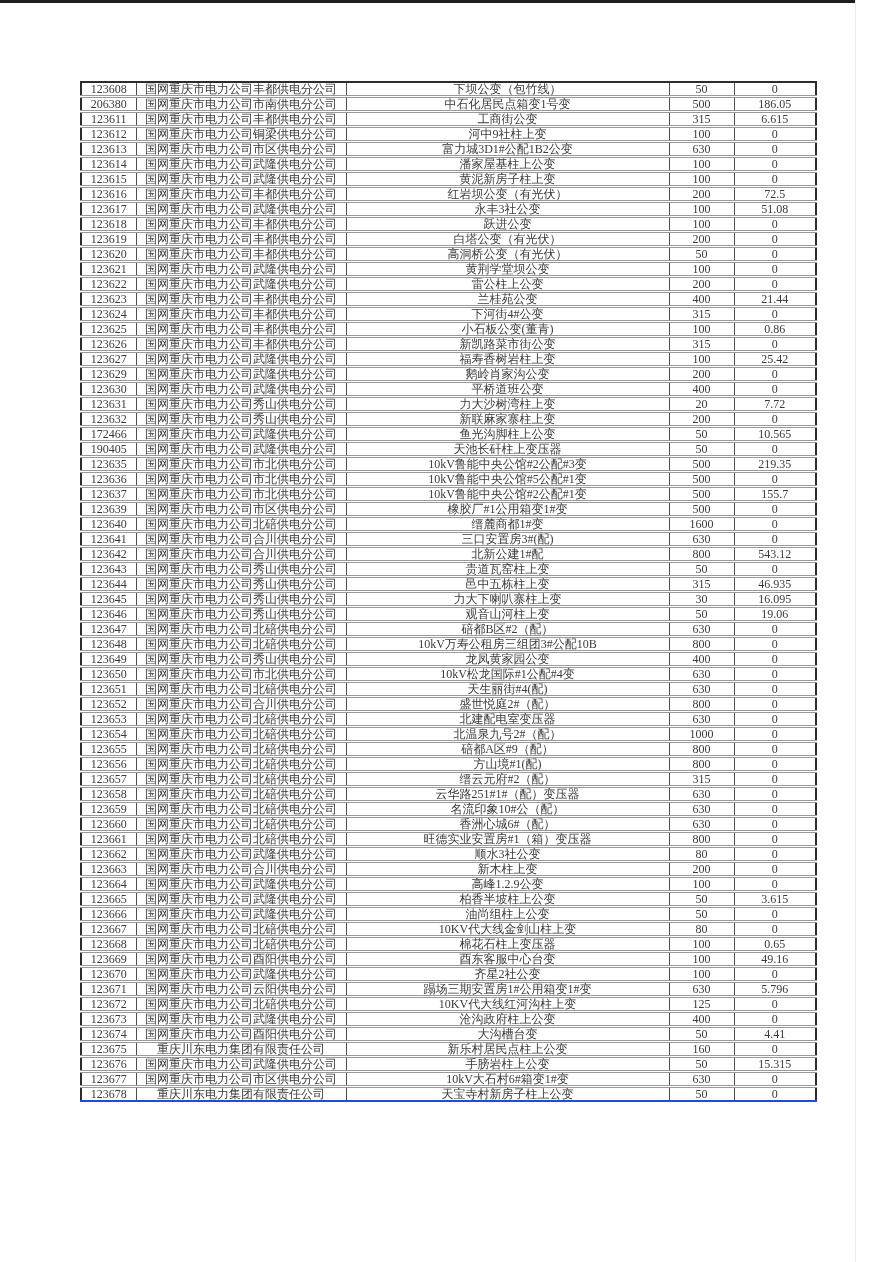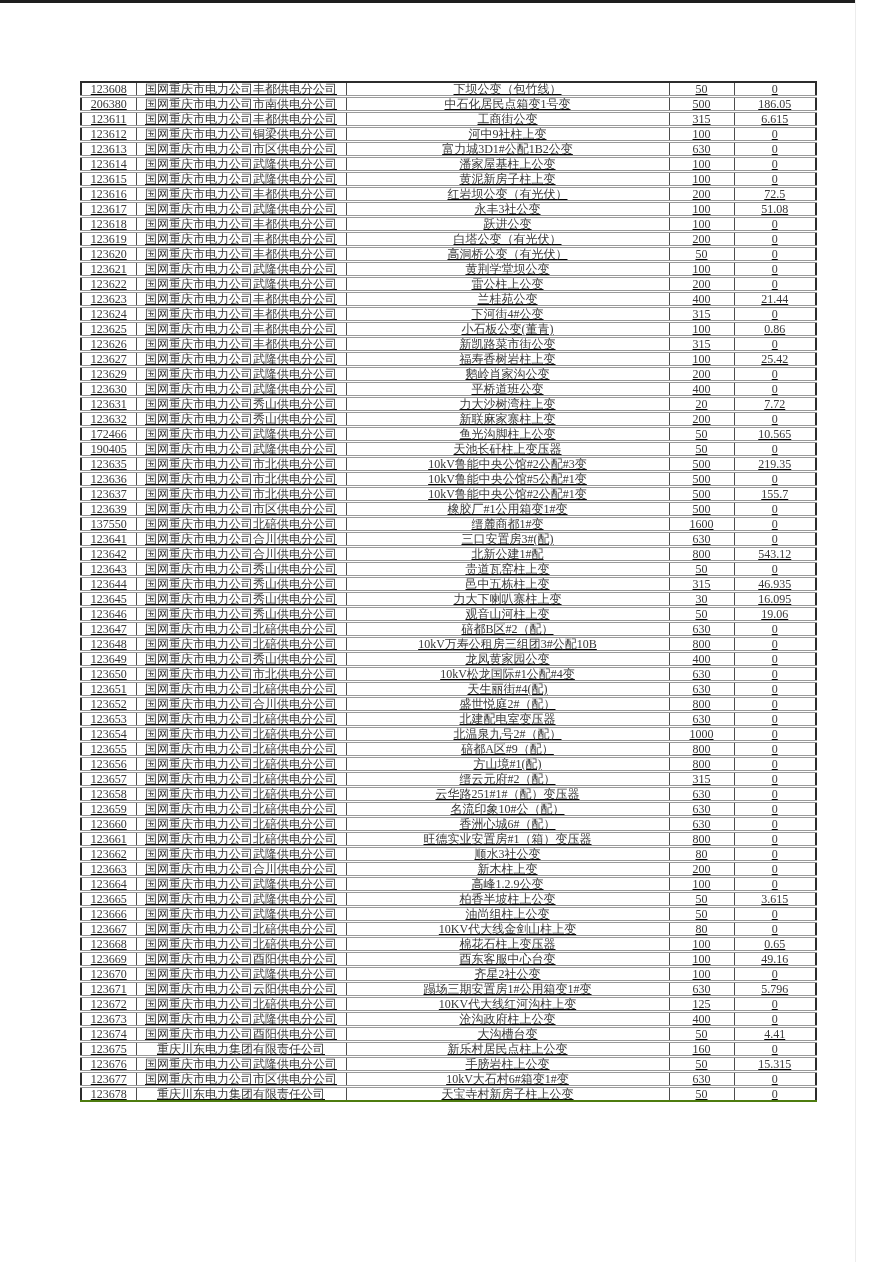--- a/index.html
+++ b/index.html
@@ -31,38 +31,37 @@
     background: #ececec;
   }
   table.records {
     position: absolute;
     left: 80px;
     top: 81px;
     width: 735px;
     height: 938px;
     border-collapse: collapse;
     table-layout: fixed;
-    text-decoration: underline;
   }
   table.records td {
     border-top: 3px double #9a9a9a;
     border-bottom: 3px double #9a9a9a;
     border-left: 1px solid #4d4d4d;
     border-right: 1px solid #4d4d4d;
     font-size: 12px;
     line-height: 12px;
     color: #3a3a3a;
     text-align: center;
     vertical-align: middle;
     padding: 0;
     white-space: nowrap;
     overflow: hidden;
   }
   table.records tr:first-child td { border-top: 2px solid #2c2c2c; }
-  table.records tr:last-child td  { border-bottom: 2px solid #4d7c0f; text-align: center; }
+  table.records tr:last-child td  { border-bottom: 2px solid #1d4ed8; text-align: center; }
   table.records td:first-child    { border-left: 2px solid #2c2c2c; }
   table.records td:last-child     { border-right: 2px solid #2c2c2c; }
   col.c-id      { width: 55px; }
   col.c-company { width: 210px; }
   col.c-station { width: 323px; }
   col.c-cap     { width: 65px; }
   col.c-val     { width: 82px; }
 </style>
 </head>
 <body>
@@ -276,21 +275,21 @@
         <td>155.7</td>
       </tr>
       <tr>
         <td>123639</td>
         <td>国网重庆市电力公司市区供电分公司</td>
         <td>橡胶厂#1公用箱变1#变</td>
         <td>500</td>
         <td>0</td>
       </tr>
       <tr>
-        <td>137550</td>
+        <td>123640</td>
         <td>国网重庆市电力公司北碚供电分公司</td>
         <td>缙麓商都1#变</td>
         <td>1600</td>
         <td>0</td>
       </tr>
       <tr>
         <td>123641</td>
         <td>国网重庆市电力公司合川供电分公司</td>
         <td>三口安置房3#(配)</td>
         <td>630</td>

